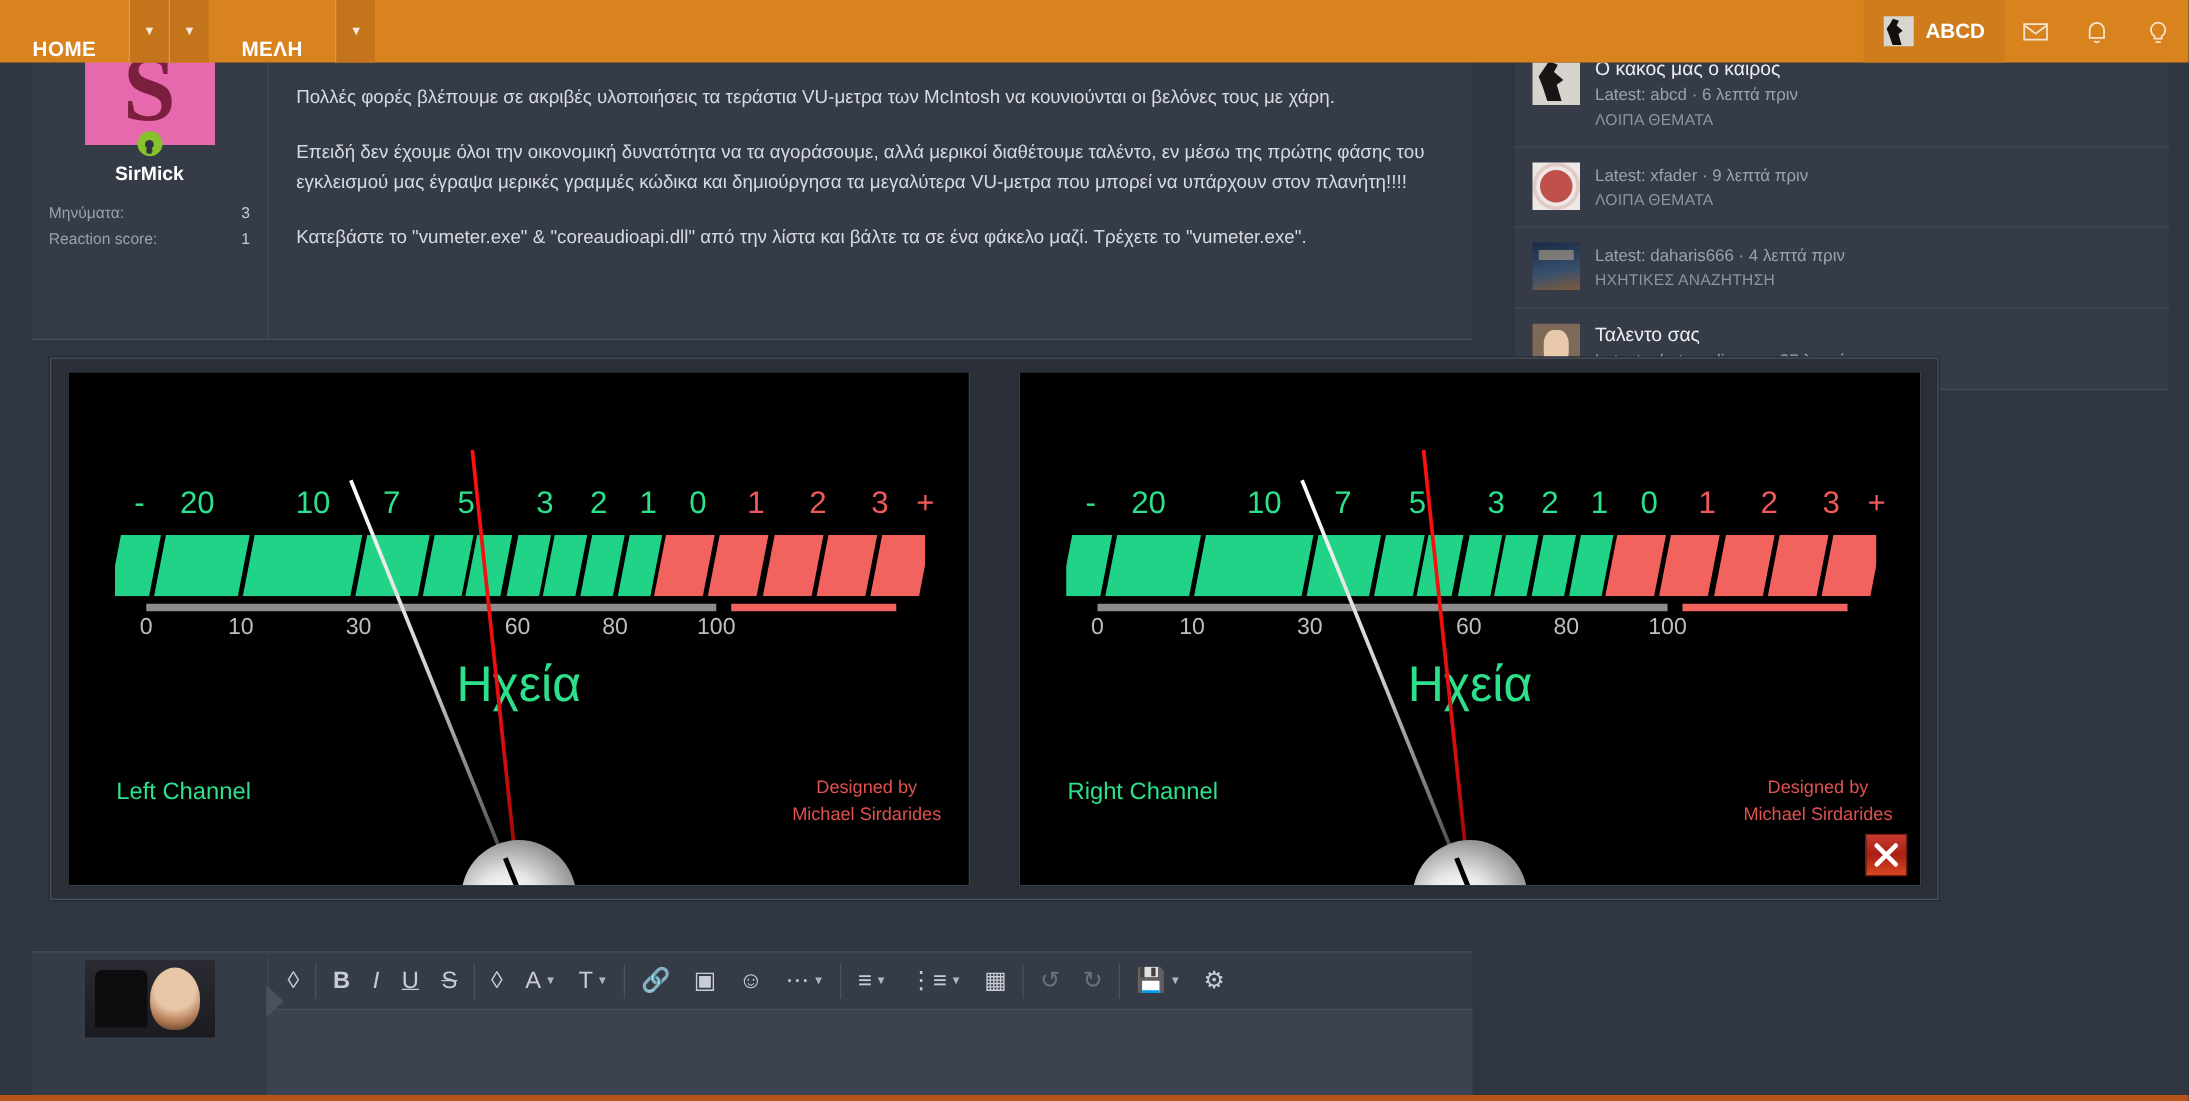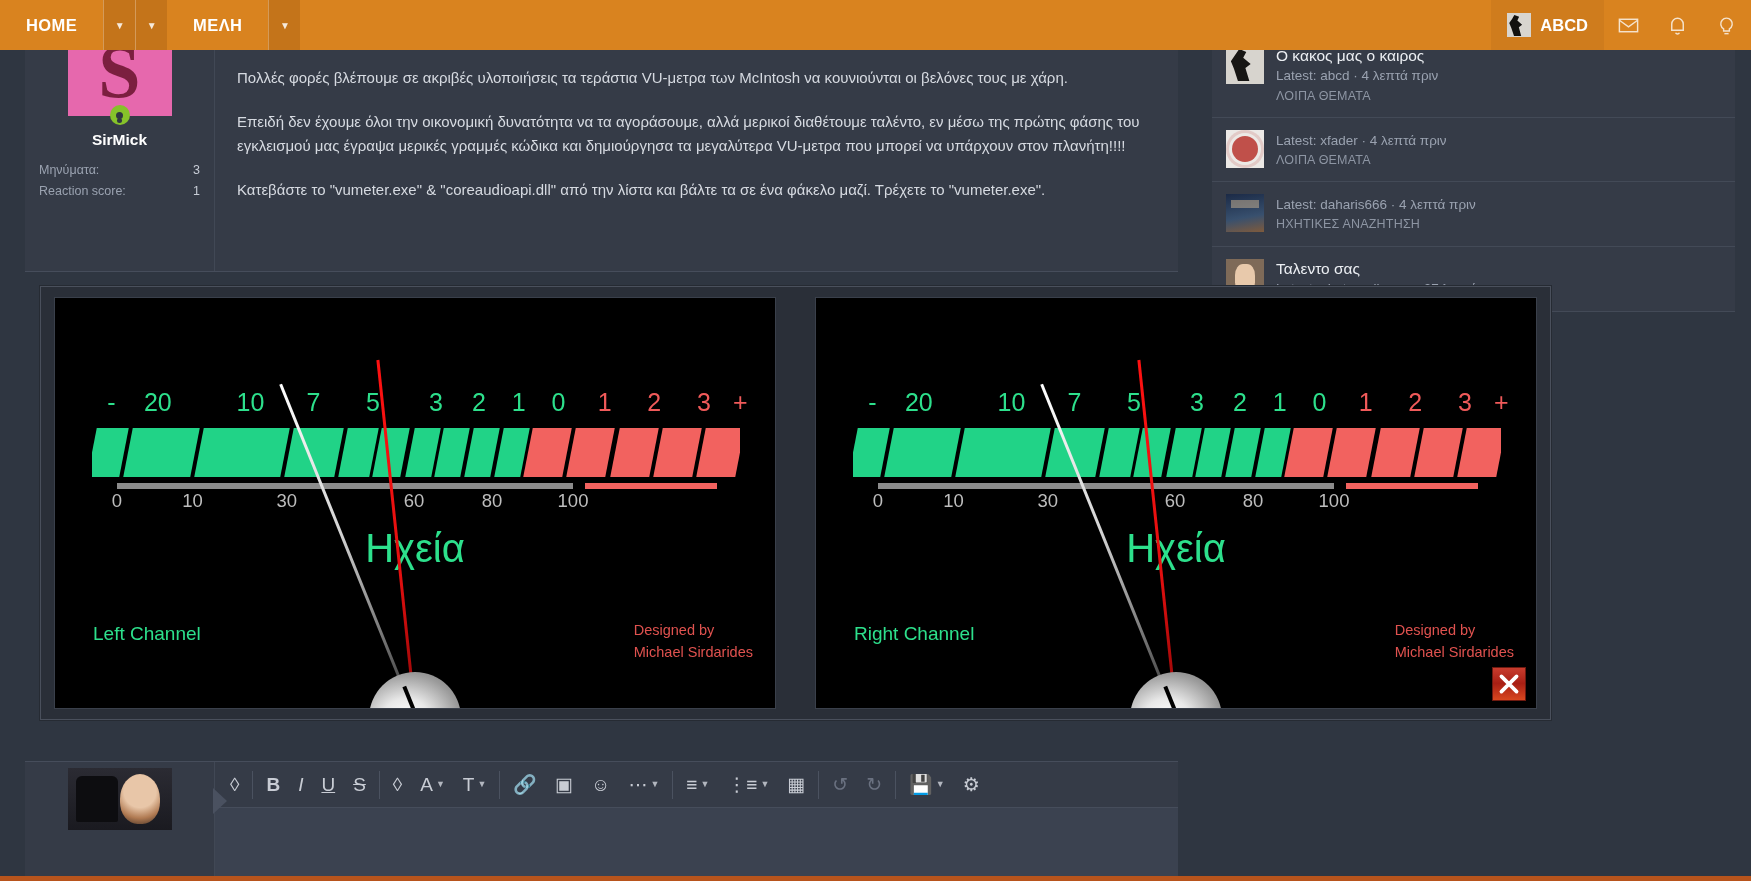--- a/index.html
+++ b/index.html
@@ -10,21 +10,21 @@
   }
   .page { position: relative; width: 1751px; height: 881px; overflow: hidden; }
 
   
   .navbar {
     position: absolute; top: 0; left: 0; width: 1751px; height: 50px;
     background: #d9831f; display: flex; align-items: stretch; z-index: 60;
   }
   .nav-left { display: flex; align-items: stretch; }
   .nav-item {
-    display: flex; align-items: center; padding: 0 26px;
+    display: flex; align-items: flex-end; padding: 0 26px;
     color: #ffffff; font-weight: bold; font-size: 16.5px; letter-spacing: .4px;
     white-space: nowrap; cursor: pointer;
   }
   .nav-item.active { background: #c4741a; }
   .nav-caret {
     display: flex; align-items: center; justify-content: center;
     width: 32px; background: #c4741a; cursor: pointer;
     border-left: 1px solid rgba(255,255,255,.28);
     color: rgba(255,255,255,.85); font-size: 10px;
   }
@@ -163,21 +163,21 @@
   .pct { position: absolute; transform: translateX(-50%); }
 
   .vu-title {
     position: absolute; top: 228px; width: 100%; text-align: center;
     color: #2de08c; font-size: 40px; font-family: "Liberation Sans", sans-serif;
   }
   .chan-label {
     position: absolute; left: 38px; top: 325px; color: #2de08c; font-size: 19px;
   }
   .designed {
-    position: absolute; right: 22px; top: 322px; text-align: left;
+    position: absolute; right: 22px; top: 322px; text-align: center;
     color: #e0524f; font-size: 14.5px; line-height: 1.5;
   }
 
   .needle { position: absolute; transform-origin: bottom center; }
   .needle-white {
     width: 3px; background: linear-gradient(#ffffff, #d2d2d2 45%, #6e6e6e 78%, #2a2a2a);
   }
   .needle-red {
     width: 3px; background: linear-gradient(#ff1111, #e30f0f 60%, #8a0606);
   }
@@ -316,28 +316,28 @@
         </div>
     </div>
 
     <div class="rail">
       <div class="rail-inner">
         <div class="rail-card" id="railList">
             <div class="rail-row">
               <div class="thumb th-a"></div>
               <div class="rail-txt">
                 <div class="rail-title">Ο κακος μας ο καιρος</div>
-                <div class="rail-meta">Latest: abcd · 4 λεπτά πριν</div>
+                <div class="rail-meta">Latest: abcd · 6 λεπτά πριν</div>
                 <div class="rail-forum">ΛΟΙΠΑ ΘΕΜΑΤΑ</div>
               </div>
             </div>
             <div class="rail-row">
               <div class="thumb th-b"></div>
               <div class="rail-txt">
-                <div class="rail-meta">Latest: xfader · 4 λεπτά πριν</div>
+                <div class="rail-meta">Latest: xfader · 9 λεπτά πριν</div>
                 <div class="rail-forum">ΛΟΙΠΑ ΘΕΜΑΤΑ</div>
               </div>
             </div>
             <div class="rail-row">
               <div class="thumb th-c"></div>
               <div class="rail-txt">
                 <div class="rail-meta">Latest: daharis666 · 4 λεπτά πριν</div>
                 <div class="rail-forum">ΗΧΗΤΙΚΕΣ ΑΝΑΖΗΤΗΣΗ</div>
               </div>
             </div>

